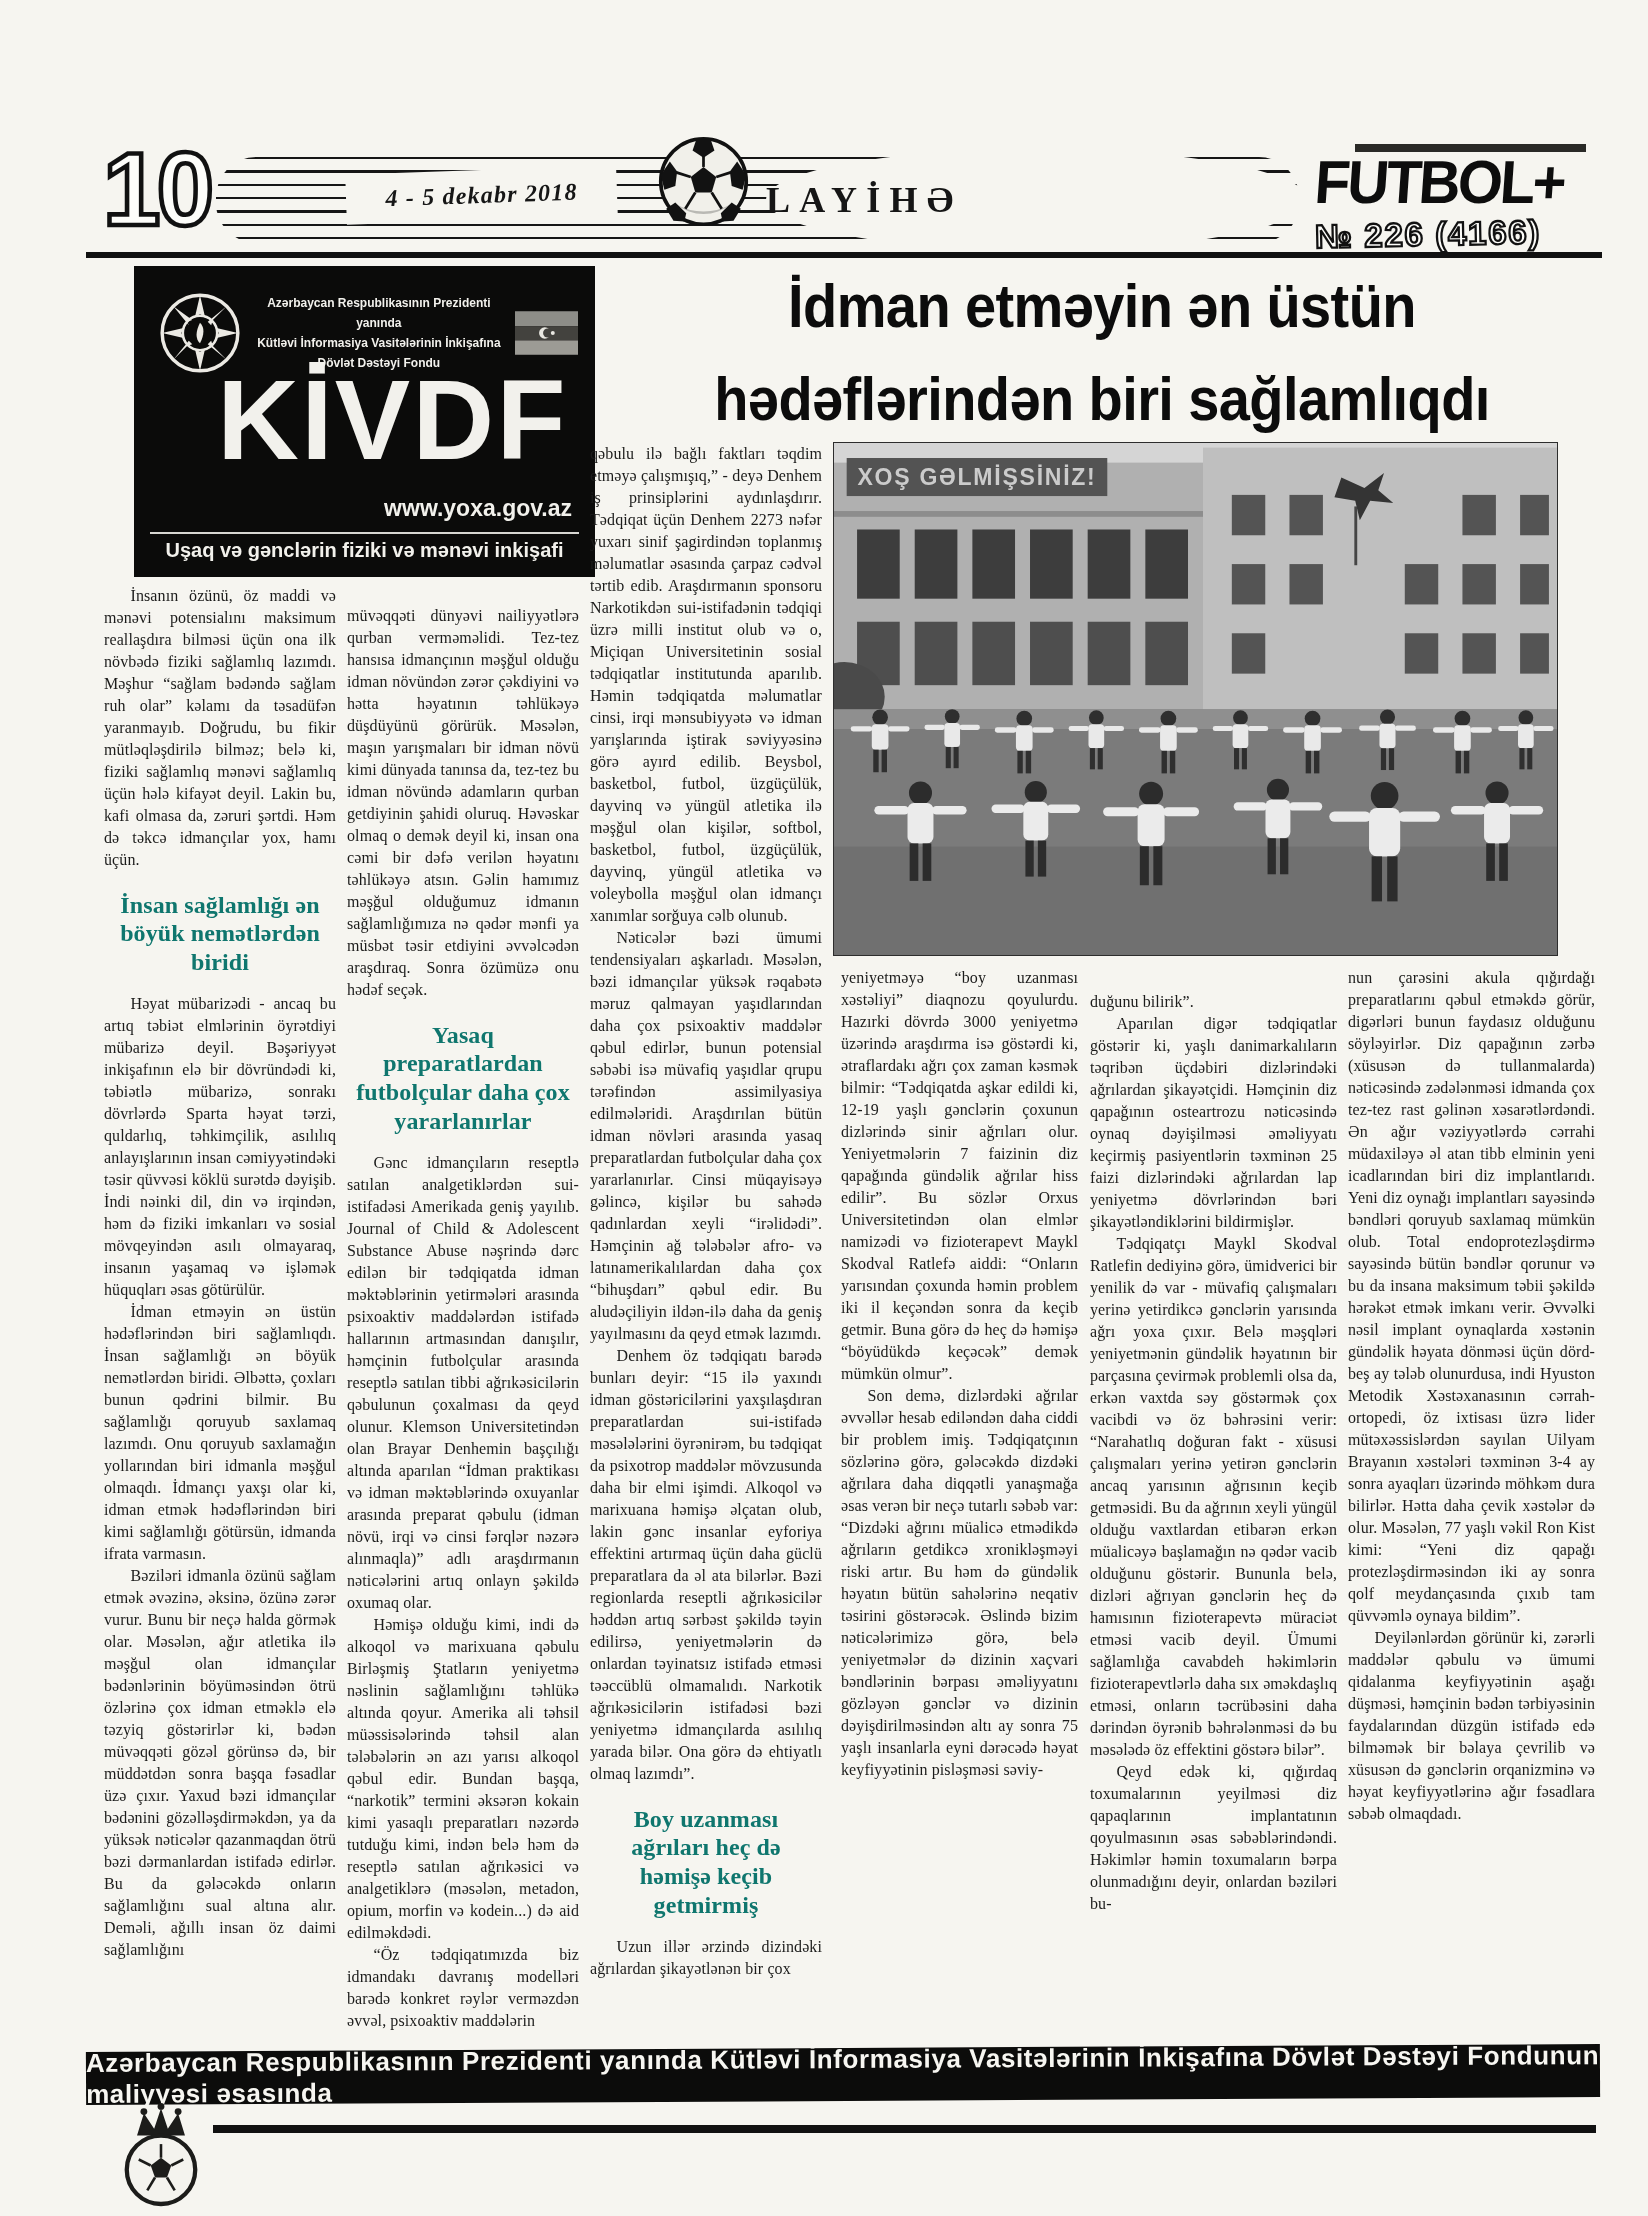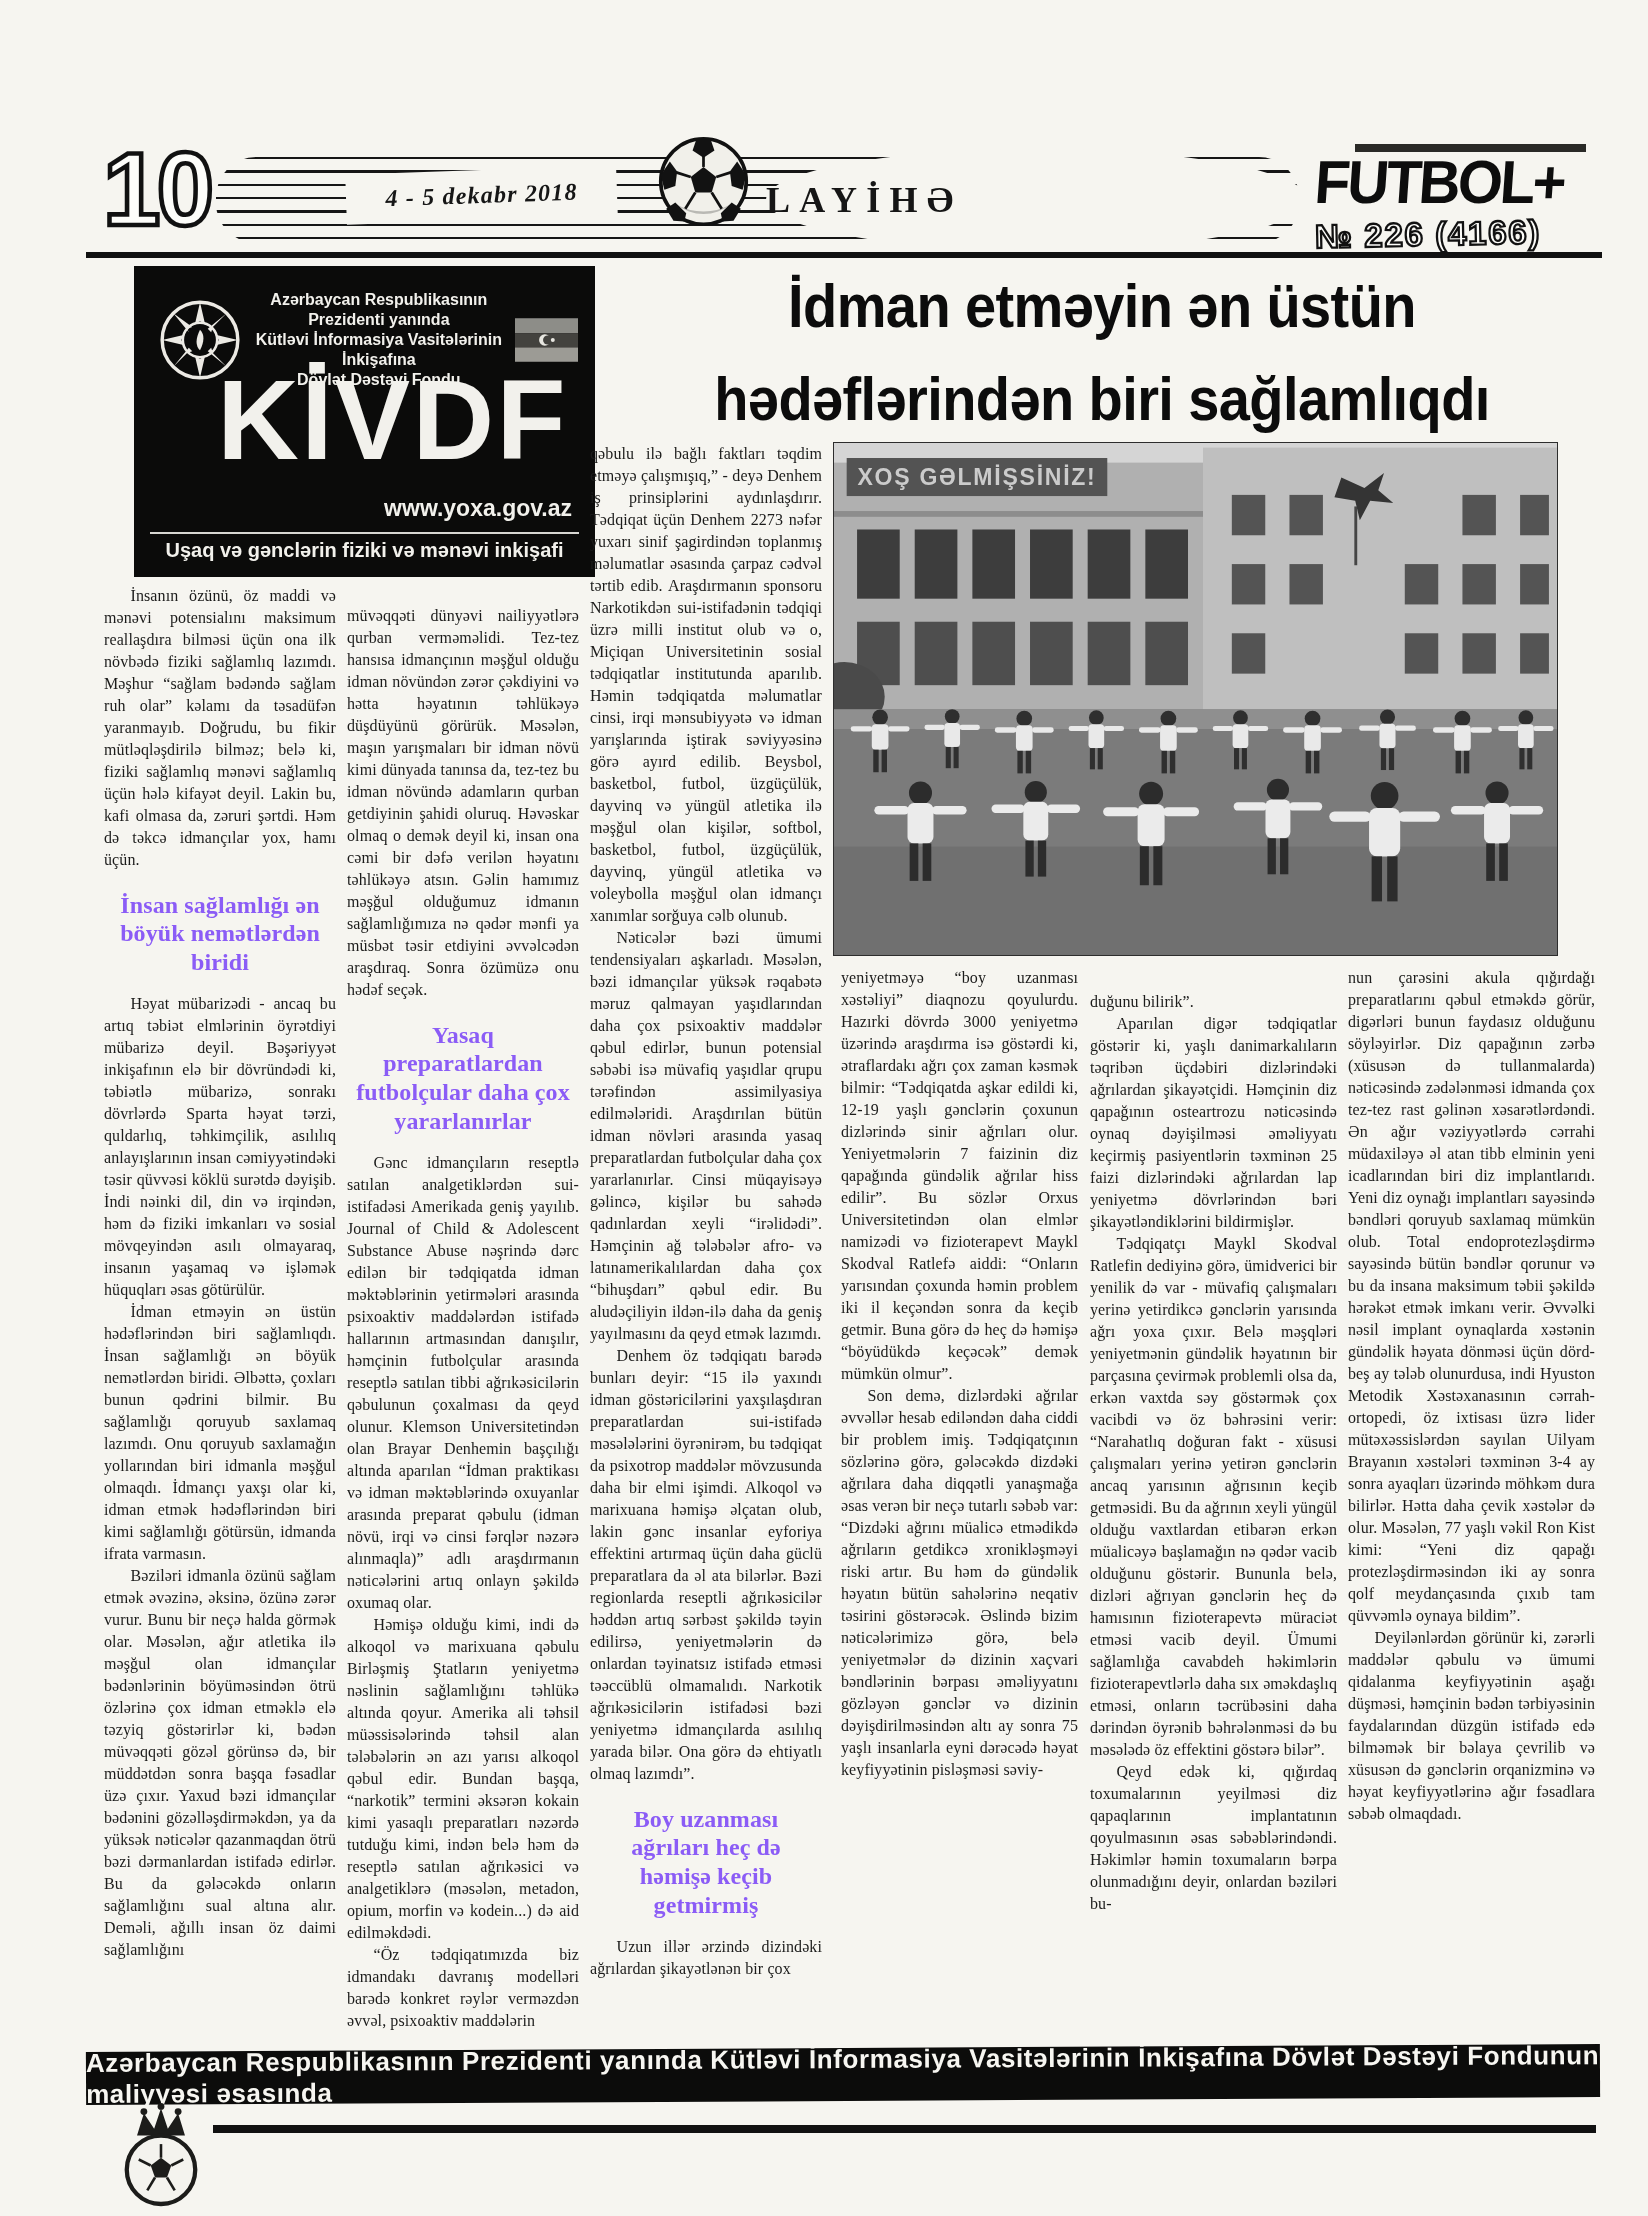--- a/index.html
+++ b/index.html
@@ -26,21 +26,21 @@
                   color:#0d0d0d;line-height:1.02;}
   .issue{font-family:"Liberation Sans",sans-serif;font-size:33px;font-weight:900;color:#fdfdfa;
          -webkit-text-stroke:2.3px #111;letter-spacing:1.7px;transform:rotate(-1.2deg);margin-top:3.5px;}
   .header-rule{left:86px;top:252px;width:1516px;height:5.8px;background:#111;}
 
   
   .kivdf{left:134px;top:266px;width:461px;height:311px;background:#0b0b0a;color:#f2f1ec;}
   .kivdf .toprow{position:absolute;left:0;top:24px;width:100%;display:flex;align-items:center;}
   .kivdf .emblem{width:86px;height:86px;margin-left:23px;flex:0 0 auto;}
   .kivdf .fundtxt{flex:1;text-align:center;font-family:"Liberation Sans",sans-serif;
-                  font-weight:bold;font-size:16px;line-height:20px;}
+                  font-weight:bold;font-size:12px;line-height:20px;}
   .kivdf .flag{width:63px;height:44px;margin-right:17.3px;flex:0 0 auto;}
   .kivdf .acronym{position:absolute;left:0;top:98px;width:100%;text-align:center;
                   font-family:"Liberation Sans",sans-serif;font-weight:900;font-size:113px;
                   letter-spacing:2.3px;line-height:1;padding-left:28px;}
   .kivdf .site{position:absolute;right:23px;top:229px;font-family:"Liberation Sans",sans-serif;
                font-weight:bold;font-size:23px;}
   .kivdf .divider{position:absolute;left:16px;top:266px;width:429px;height:1.7px;background:#d8d7d2;}
   .kivdf .caption{position:absolute;left:0;top:273px;width:100%;text-align:center;
                   font-family:"Liberation Sans",sans-serif;font-weight:bold;font-size:20px;}
 
@@ -52,21 +52,21 @@
   
   .photo{left:834px;top:443px;width:723px;height:512px;outline:1.7px solid #2b2b28;
          filter:grayscale(1) contrast(0.97);}
 
   
   .col{position:absolute;overflow:hidden;text-align:justify;font-size:16px;line-height:22px;
        letter-spacing:0.1px;color:#1b1b1a;}
   .col p.para{margin:0;text-indent:26.5px;}
   .col p.noindent{text-indent:0;}
   .col h3.subhead{text-align:center;font-weight:bold;font-size:24px;line-height:1.2;
-                  margin:19.6px 3.5px 16px;color:#8b5cf6;}
+                  margin:19.6px 3.5px 16px;color:#0f766e;}
   .c1{left:104px; top:585px;width:232px;height:1444px;}
   .c2{left:347px; top:605px;width:232px;height:1444px;}
   .c3{left:590px;top:443px; width:232px;height:1586px;}
   .c4{left:841px;top:967px;width:237px;height:1063px;}
   .c5{left:1090px;top:967px;width:247px;height:1063px;margin-top:24px;}
   .c6{left:1348px;top:967px;width:247px;height:1063px;}
 
   
   .footer-banner{left:86px;top:2048px;width:1514px;height:53px;background:#0c0c0b;color:#f7f6f1;
                  display:flex;align-items:center;justify-content:center;transform:rotate(-0.3deg);

